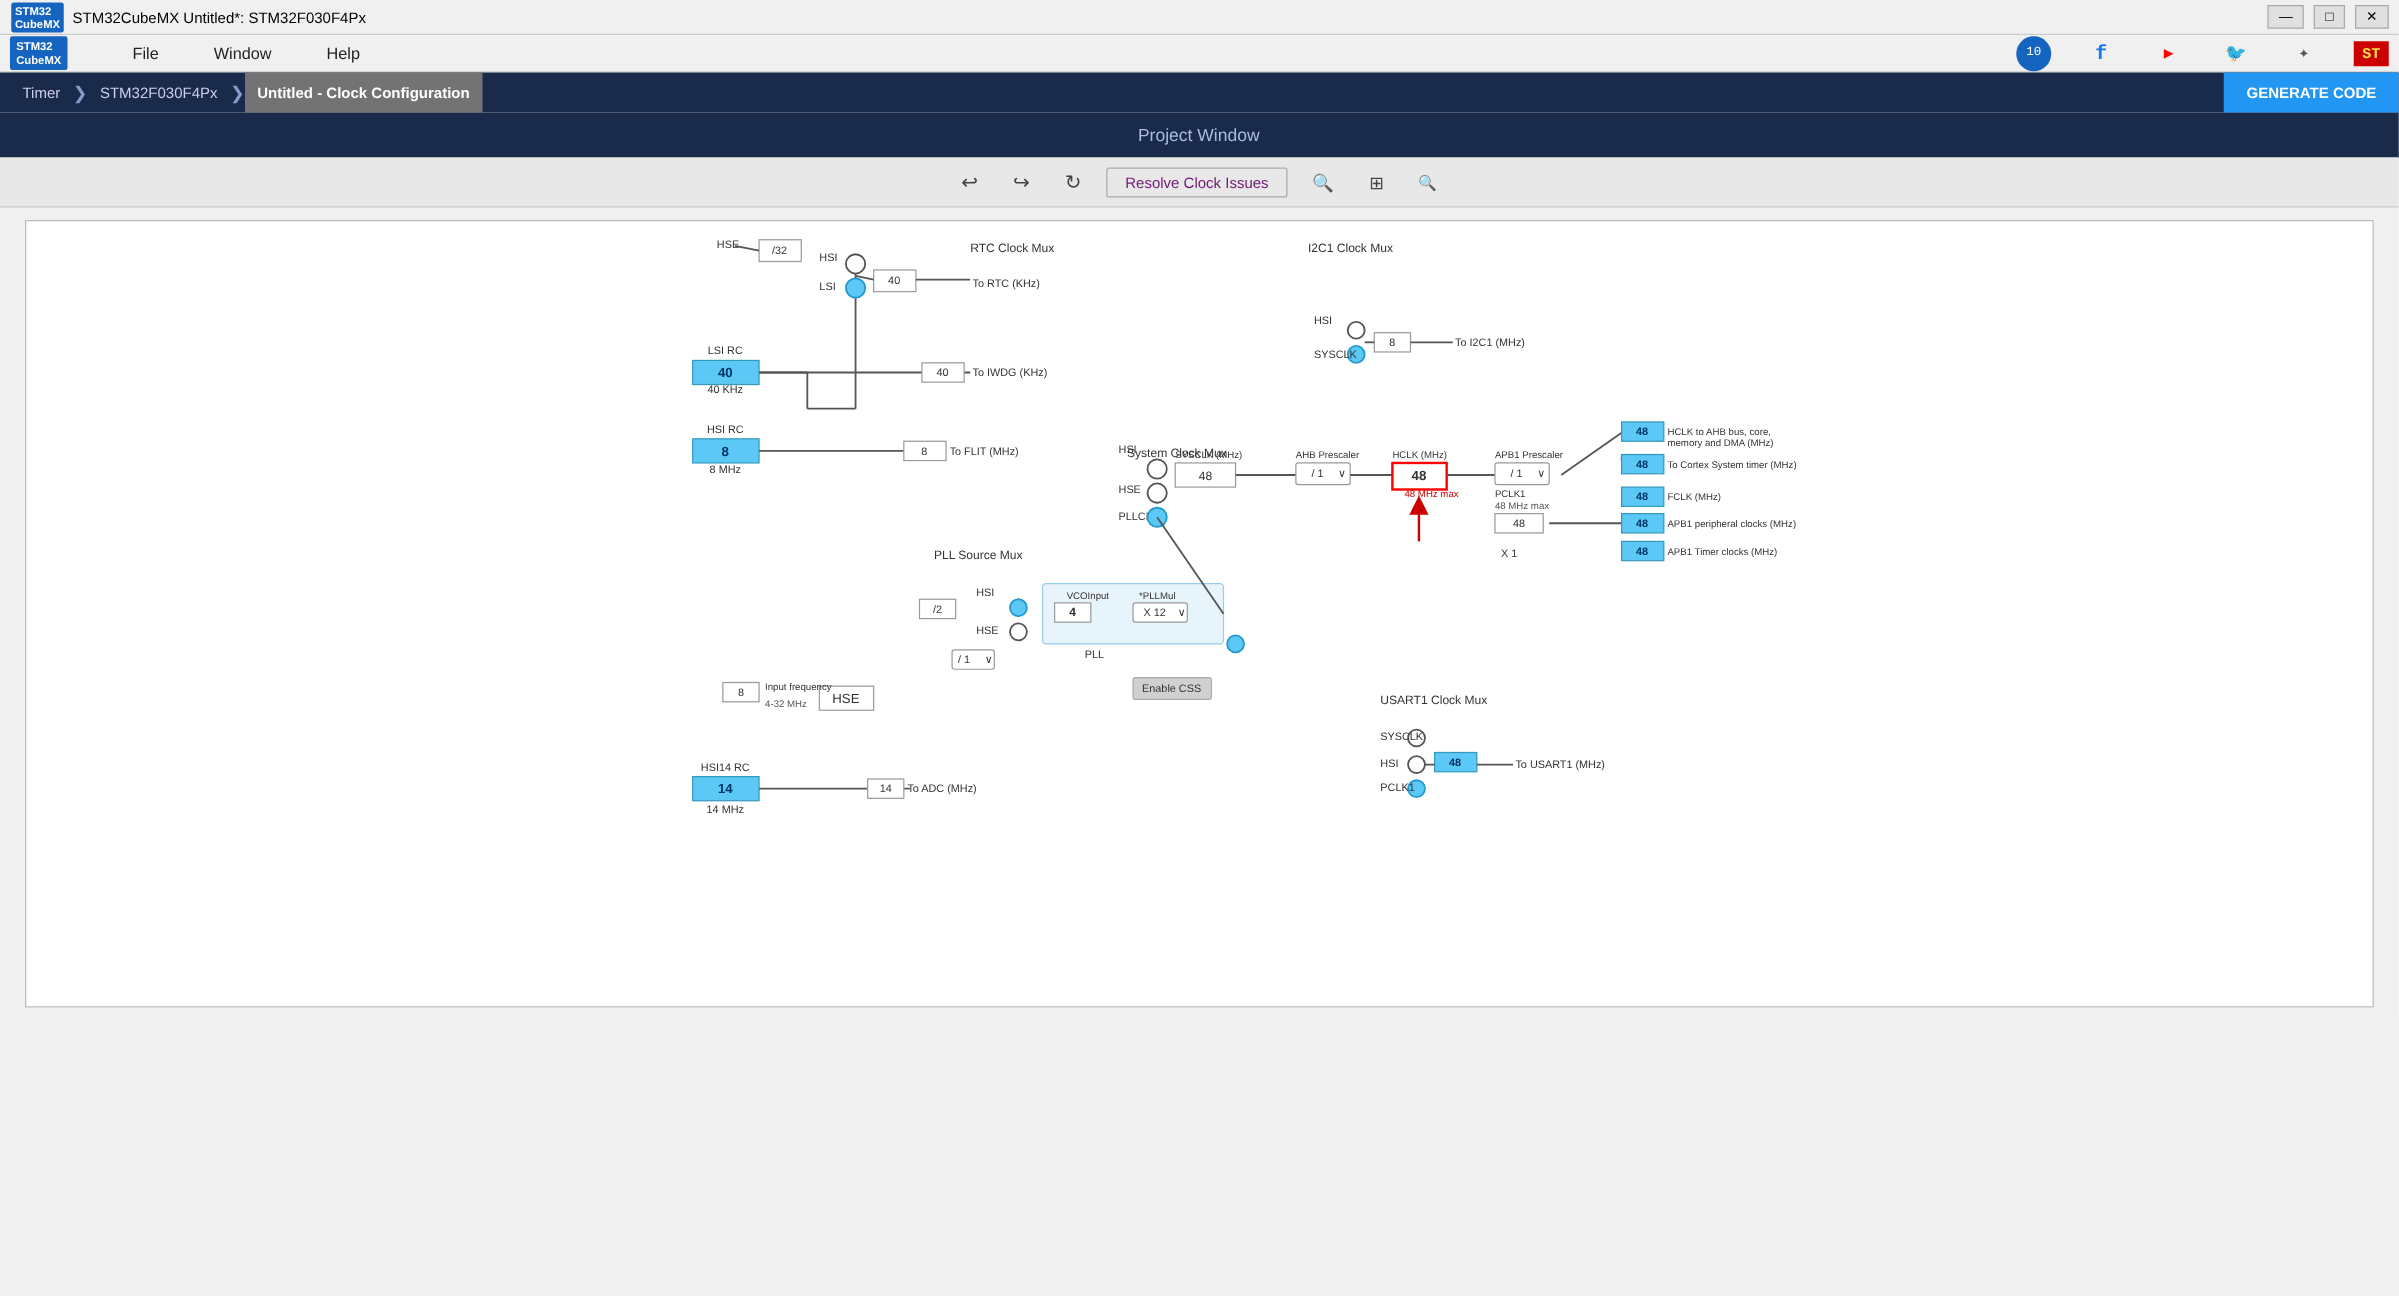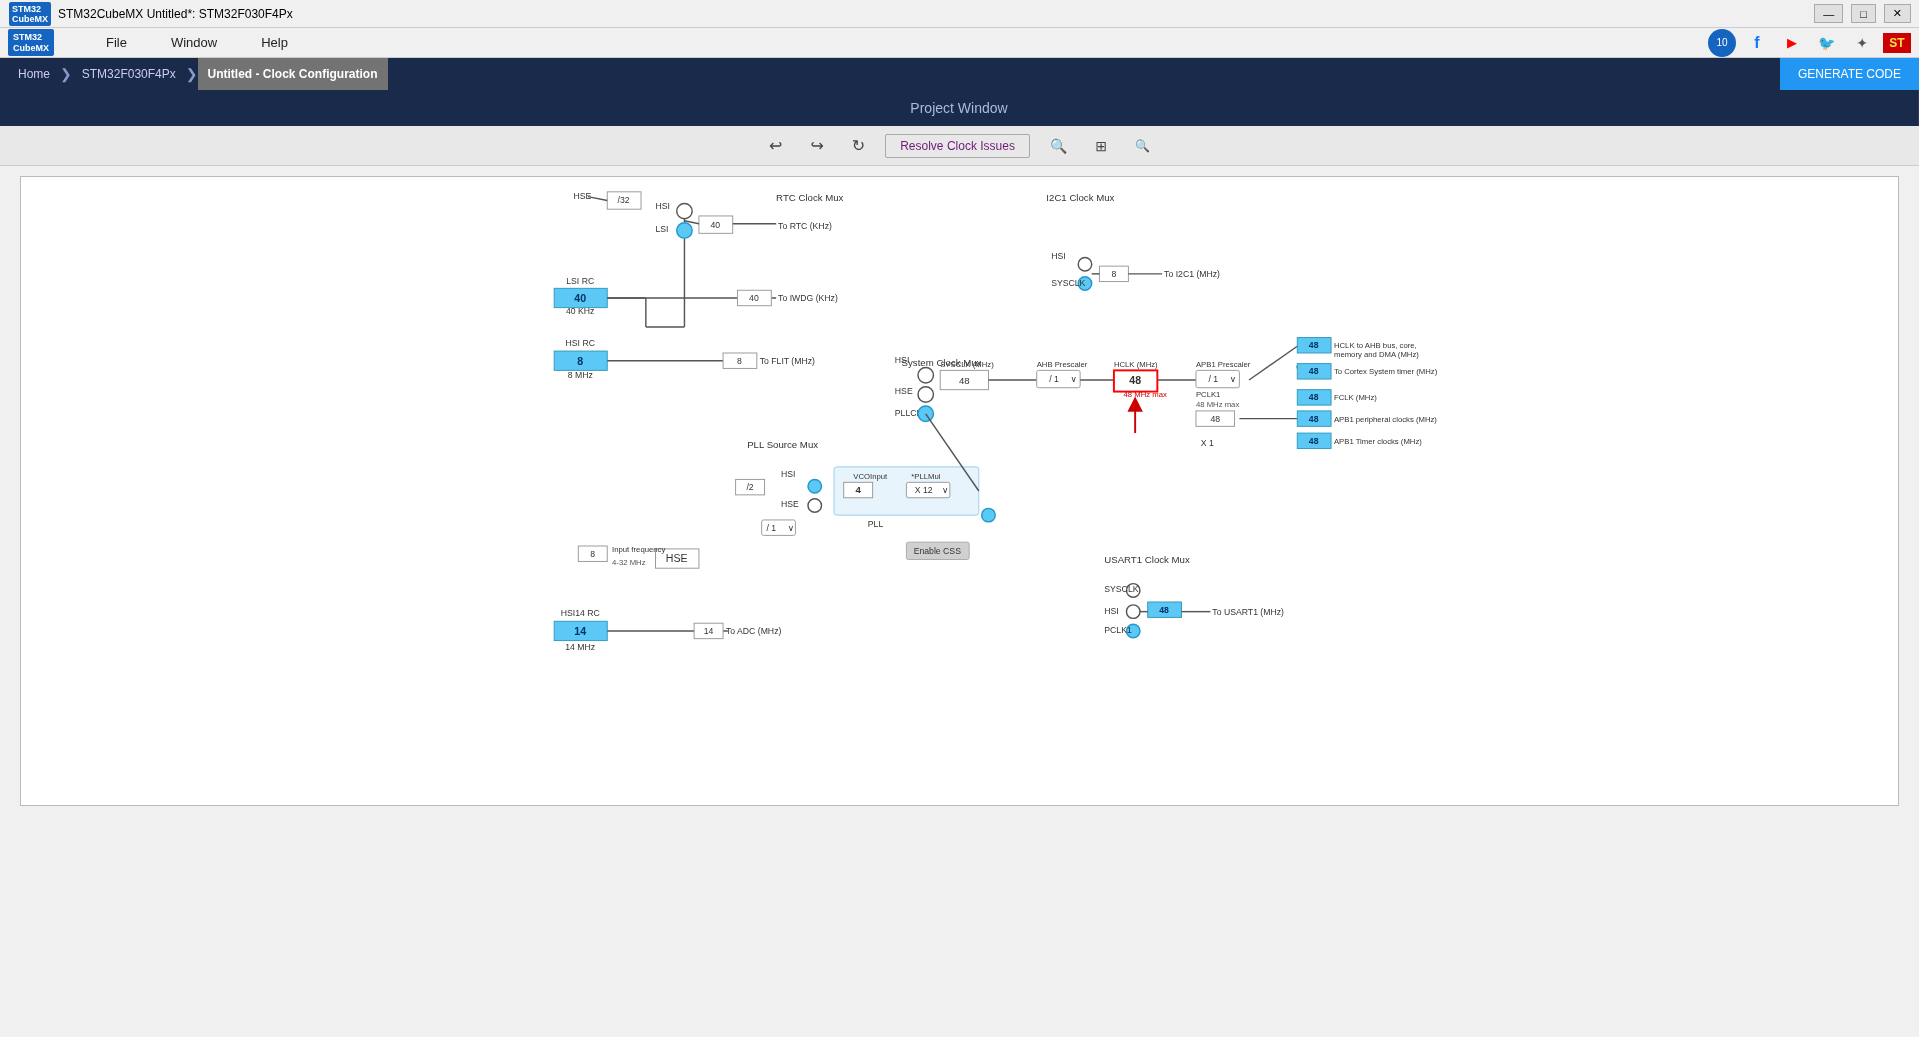--- a/index.html
+++ b/index.html
@@ -24,21 +24,21 @@
       background: #f0f0f0;
       height: 30px;
       display: flex;
       align-items: center;
       padding: 0 8px;
       border-bottom: 1px solid #ccc;
       gap: 20px;
     }
     .menu-logo { display: flex; align-items: center; gap: 4px; margin-right: 20px; }
     .menu-item { cursor: pointer; padding: 4px 12px; font-size: 13px; color: #222; }
-    .social-icons { margin-left: auto; display: flex; align-items: center; gap: 7px; }
+    .social-icons { margin-left: auto; display: flex; align-items: center; gap: 26px; font-family: Liberation Mono, monospace; }
     .social-icon { width: 28px; height: 20px; display: flex; align-items: center; justify-content: center; font-size: 14px; cursor: pointer; }
 
     
     #breadcrumb {
       background: #1a2a4a;
       height: 32px;
       display: flex;
       align-items: center;
       padding: 0 0 0 8px;
     }
@@ -57,21 +57,21 @@
       color: #8899cc;
       font-size: 14px;
     }
     .generate-btn {
       margin-left: auto;
       background: #2196F3;
       color: white;
       border: none;
       padding: 6px 18px;
       font-size: 12px;
-      font-weight: normal;
+      font-weight: bold;
       cursor: pointer;
       height: 32px;
     }
 
     
     #tabbar {
       background: #1a2a4a;
       height: 36px;
       display: flex;
       align-items: stretch;
@@ -173,21 +173,21 @@
     <div class="social-icon" style="background:#1565c0;color:white;font-size:10px;border-radius:50%;width:28px;height:28px;">10</div>
     <div class="social-icon" style="color:#1877f2;font-weight:bold;font-size:16px;">f</div>
     <div class="social-icon" style="color:#ff0000;font-size:13px;">▶</div>
     <div class="social-icon" style="color:#1da1f2;font-size:14px;">🐦</div>
     <div class="social-icon" style="color:#555;font-size:14px;">✦</div>
     <div class="social-icon" style="background:#cc0000;color:#fde047;font-weight:bold;font-size:12px;padding:2px 4px;">ST</div>
   </div>
 </div>
 
 <div id="breadcrumb">
-  <span class="bread-item">Home</span>
+  <span class="bread-item">Timer</span>
   <span class="bread-arrow">❯</span>
   <span class="bread-item">STM32F030F4Px</span>
   <span class="bread-arrow">❯</span>
   <span class="bread-item active">Untitled - Clock Configuration</span>
   <button class="generate-btn">GENERATE CODE</button>
 </div>
 
 <div id="tabbar">
   <div class="tab">Project Window</div>
 </div>

